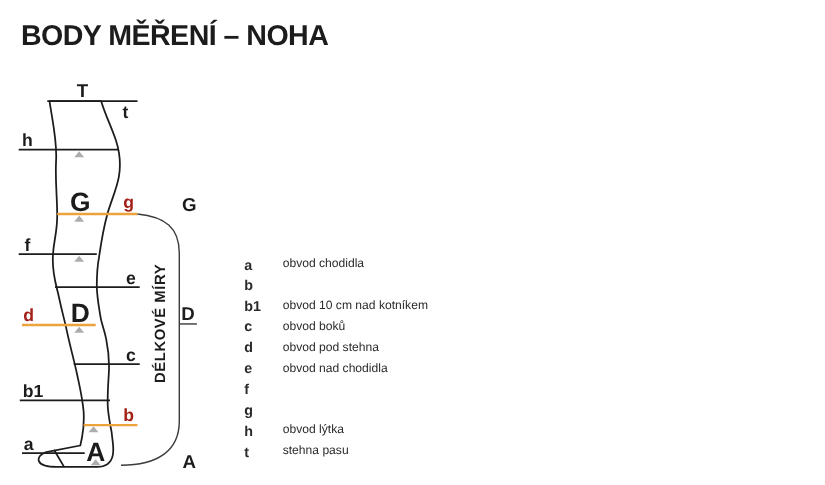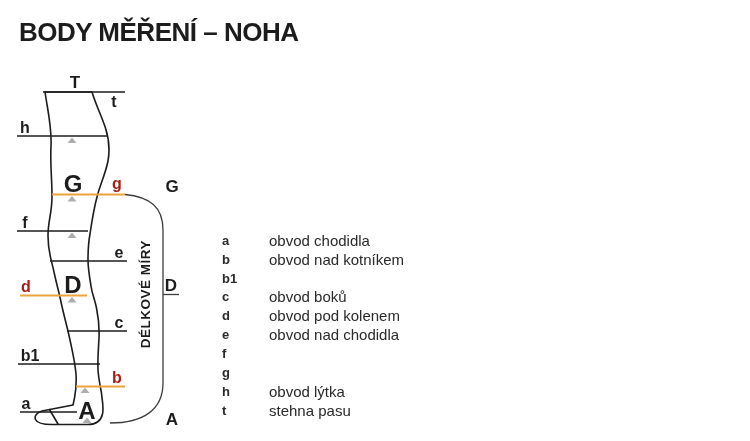--- a/index.html
+++ b/index.html
@@ -36,21 +36,21 @@
   .lbl-br{font-size:17px;}
   .lbl-red{fill:var(--accent-red);}
   .lbl-axis{font-size:13.5px;letter-spacing:0.5px;}
   
   .legend{
     position:absolute;left:222px;top:231px;width:330px;
     display:flex;flex-direction:column;color:var(--legend-ink);
   }
   .legend-row{display:flex;align-items:center;height:18.85px;}
   .legend-key{width:35px;flex:0 0 35px;font-weight:bold;font-size:13px;}
-  .legend-label{font-size:15px;white-space:nowrap;margin-left:12px;}
+  .legend-label{font-size:11px;white-space:nowrap;}
 </style>
 </head>
 <body>
 
 <div class="stage">
 
   <h1 class="page-title">BODY MĚŘENÍ – NOHA</h1>
 
   <svg class="diagram" width="750" height="441" viewBox="0 0 750 441">
 
@@ -130,32 +130,32 @@
     <text class="lbl-axis" x="146" y="298" text-anchor="middle" transform="rotate(-90 146 294)">DÉLKOVÉ MÍRY</text>
   </svg>
 
   <div class="legend">
     <div class="legend-row">
       <span class="legend-key">a</span>
       <span class="legend-label">obvod chodidla</span>
     </div>
     <div class="legend-row">
       <span class="legend-key">b</span>
-      <span class="legend-label">obvod nad kotníkem</span>
     </div>
     <div class="legend-row">
       <span class="legend-key">b1</span>
+      <span class="legend-label">obvod 10 cm nad kotníkem</span>
     </div>
     <div class="legend-row">
       <span class="legend-key">c</span>
       <span class="legend-label">obvod boků</span>
     </div>
     <div class="legend-row">
       <span class="legend-key">d</span>
-      <span class="legend-label">obvod pod kolenem</span>
+      <span class="legend-label">obvod pod stehna</span>
     </div>
     <div class="legend-row">
       <span class="legend-key">e</span>
       <span class="legend-label">obvod nad chodidla</span>
     </div>
     <div class="legend-row">
       <span class="legend-key">f</span>
     </div>
     <div class="legend-row">
       <span class="legend-key">g</span>

